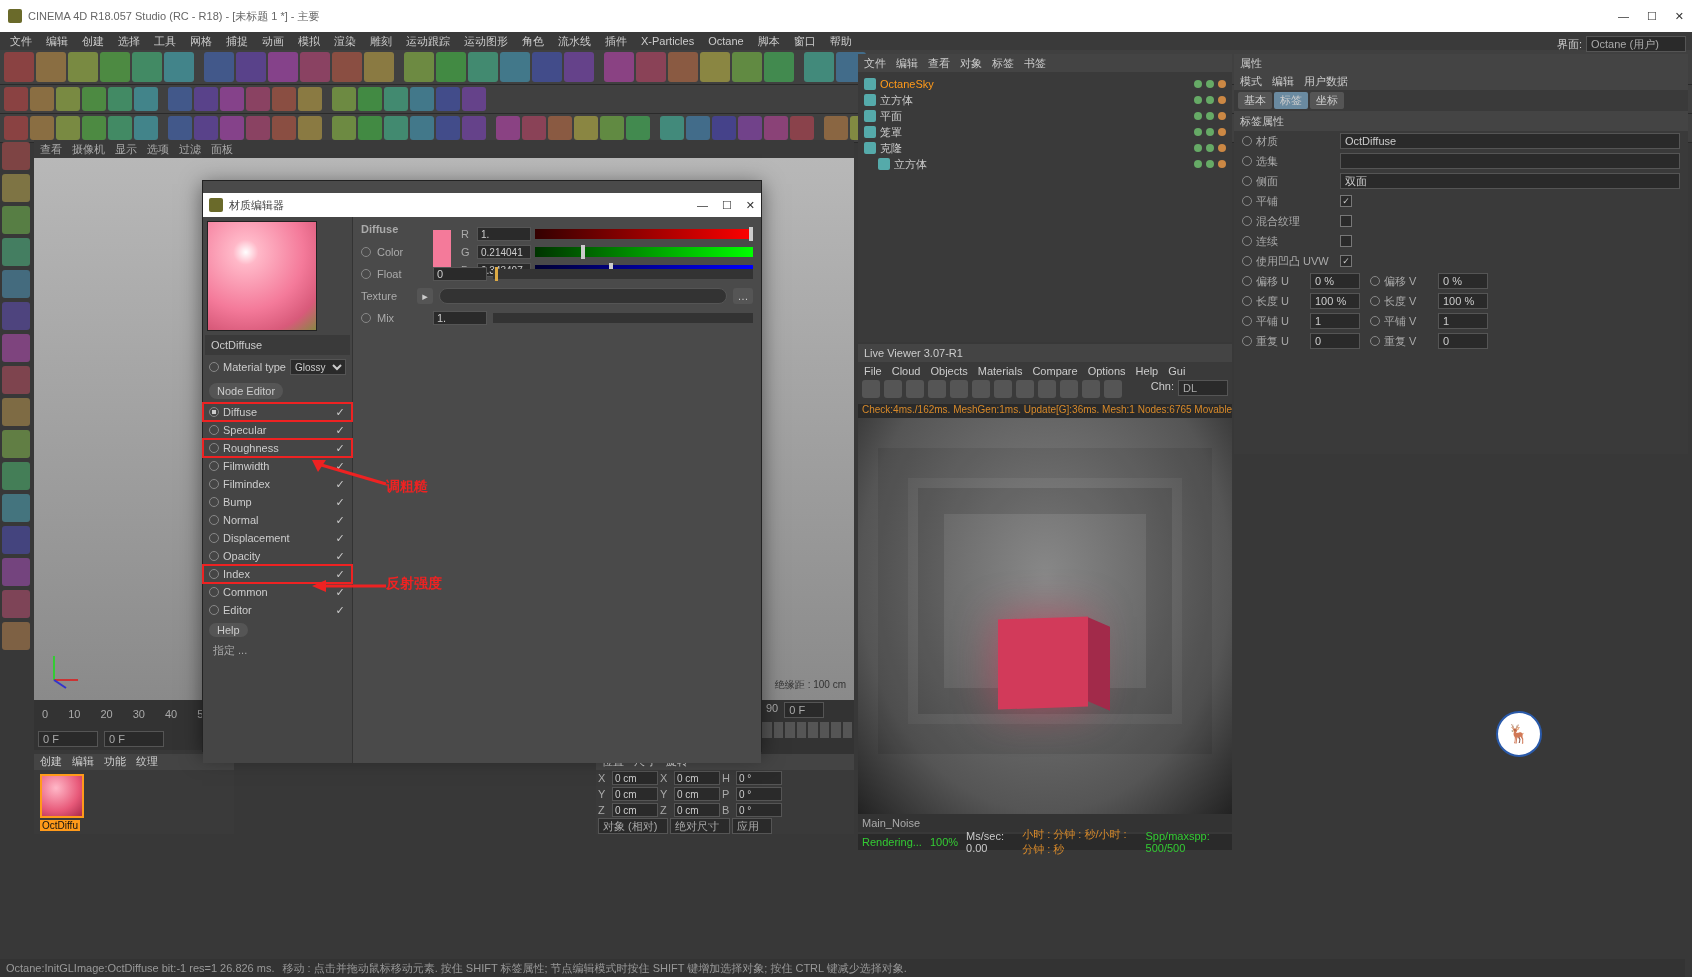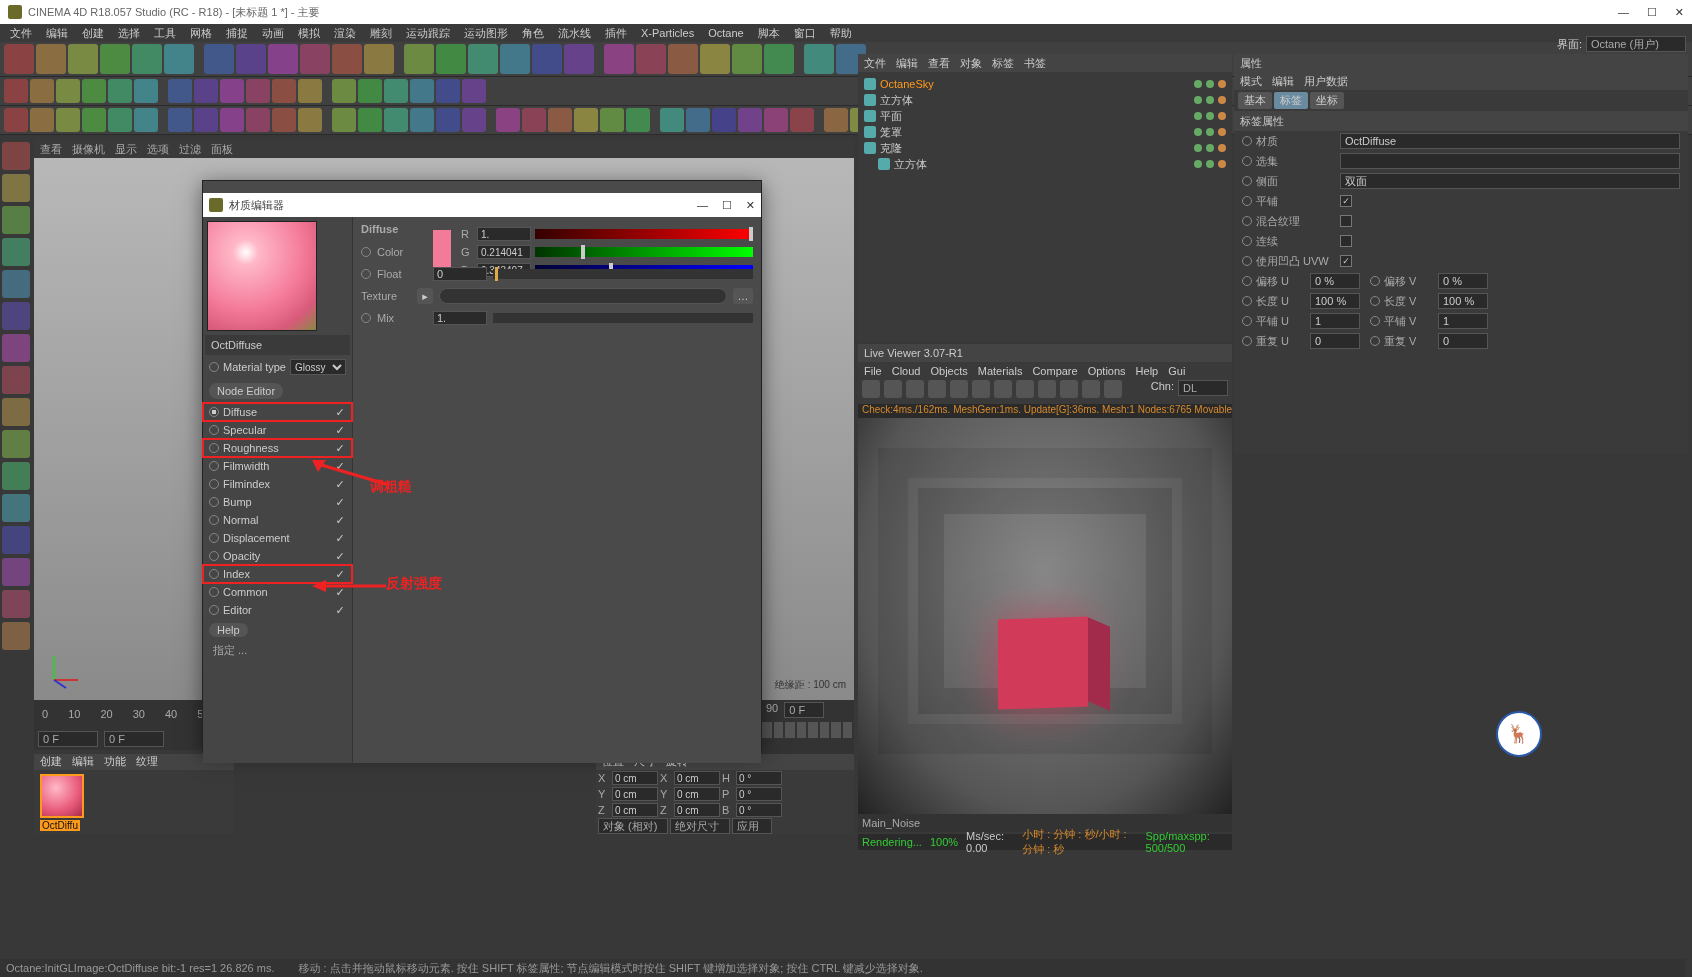--- a/index.html
+++ b/index.html
@@ -1,19 +1,19 @@
 <!DOCTYPE html>
 <html><head>
 <meta charset="utf-8">
 <style>
 * { margin:0; padding:0; box-sizing:border-box; font-family:"Microsoft YaHei",Arial,sans-serif; font-size:11px; user-select:none; }
 body { background:#383838; color:#ccc; width:1692px; height:977px; overflow:hidden; position:relative; }
 
 
-.titlebar { height:24px; background:#fff; color:#666; display:flex; align-items:center; padding:0 8px; }
+.titlebar { height:32px; background:#fff; color:#666; display:flex; align-items:center; padding:0 8px; }
 .titlebar .ico { width:14px; height:14px; background:#6a6a2a; border-radius:2px; margin-right:6px; }
 .titlebar .caps { margin-left:auto; display:flex; gap:18px; color:#333; }
 .titlebar .caps span { cursor:default; }
 
 
 .menubar { height:18px; background:#3a3a3a; display:flex; align-items:center; padding:0 4px; gap:2px; }
 .menubar span { padding:0 6px; color:#ccc; }
 
 
 .tbar { background:#404040; display:flex; align-items:center; padding:2px 4px; gap:2px; border-bottom:1px solid #2a2a2a; }
@@ -116,21 +116,21 @@
 .arrow { position:absolute; z-index:60; pointer-events:none; }
 
 
 .coords { position:absolute; left:596px; top:754px; width:258px; height:80px; background:#3a3a3a; font-size:10px; }
 .coords .hdr { height:16px; background:#444; display:flex; gap:10px; padding:0 6px; }
 .coords .crow { display:flex; height:16px; align-items:center; gap:2px; padding:0 2px; }
 .coords .crow span.l { width:12px; color:#aaa; }
 .coords input { width:46px; height:14px; background:#2a2a2a; border:1px solid #555; color:#ccc; font-size:10px; padding:0 2px; }
 
 
-.status { position:absolute; left:0; right:7px; bottom:0; height:18px; background:#333; color:#999; display:flex; align-items:center; padding:0 6px; gap:24px; font-size:10px; }
+.status { position:absolute; left:0; right:7px; bottom:0; height:18px; background:#333; color:#999; display:flex; align-items:center; padding:0 6px; gap:8px; font-size:10px; }
 .status .seg { white-space:nowrap; }
 
 
 .transport { position:absolute; left:760px; top:700px; width:94px; height:54px; background:#333; }
 .transport .tr { display:flex; gap:2px; padding:2px; }
 .transport .tb { width:18px; height:16px; background:#555; }
 
 
 .wmark { position:absolute; right:150px; bottom:220px; width:46px; height:46px; border:2px solid #2a5aaa; border-radius:50%; background:#fff; display:flex; align-items:center; justify-content:center; z-index:30; font-size:18px; }
 
@@ -735,21 +735,21 @@
       <div class="proprow">
         <span class="rad" style="width:10px;height:10px;border:1px solid #888;border-radius:50%;display:inline-block"></span>
         <span class="pl">Mix</span>
         <span class="nv" style="width:54px;background:#2a2a2a;border:1px solid #555;height:14px;padding:0 3px;display:flex;align-items:center">1.</span>
         <div style="flex:1;height:10px;background:#333"></div>
       </div>
     </div>
   </div>
 </div>
 
-<div class="annot" style="left:370px;top:478px">调粗糙</div>
+<div class="annot" style="left:386px;top:478px">调粗糙</div>
 <svg class="arrow" style="left:312px;top:460px" width="80" height="30">
     <line x1="74" y1="24" x2="6" y2="4" stroke="#e22" stroke-width="3"></line>
     <polygon points="0,0 14,0 6,12" fill="#e22"></polygon>
   </svg>
 <div class="annot" style="left:386px;top:575px">反射强度</div>
 <svg class="arrow" style="left:312px;top:576px" width="80" height="20">
     <line x1="74" y1="10" x2="6" y2="10" stroke="#e22" stroke-width="3"></line>
     <polygon points="0,10 14,4 14,16" fill="#e22"></polygon>
   </svg>
 

